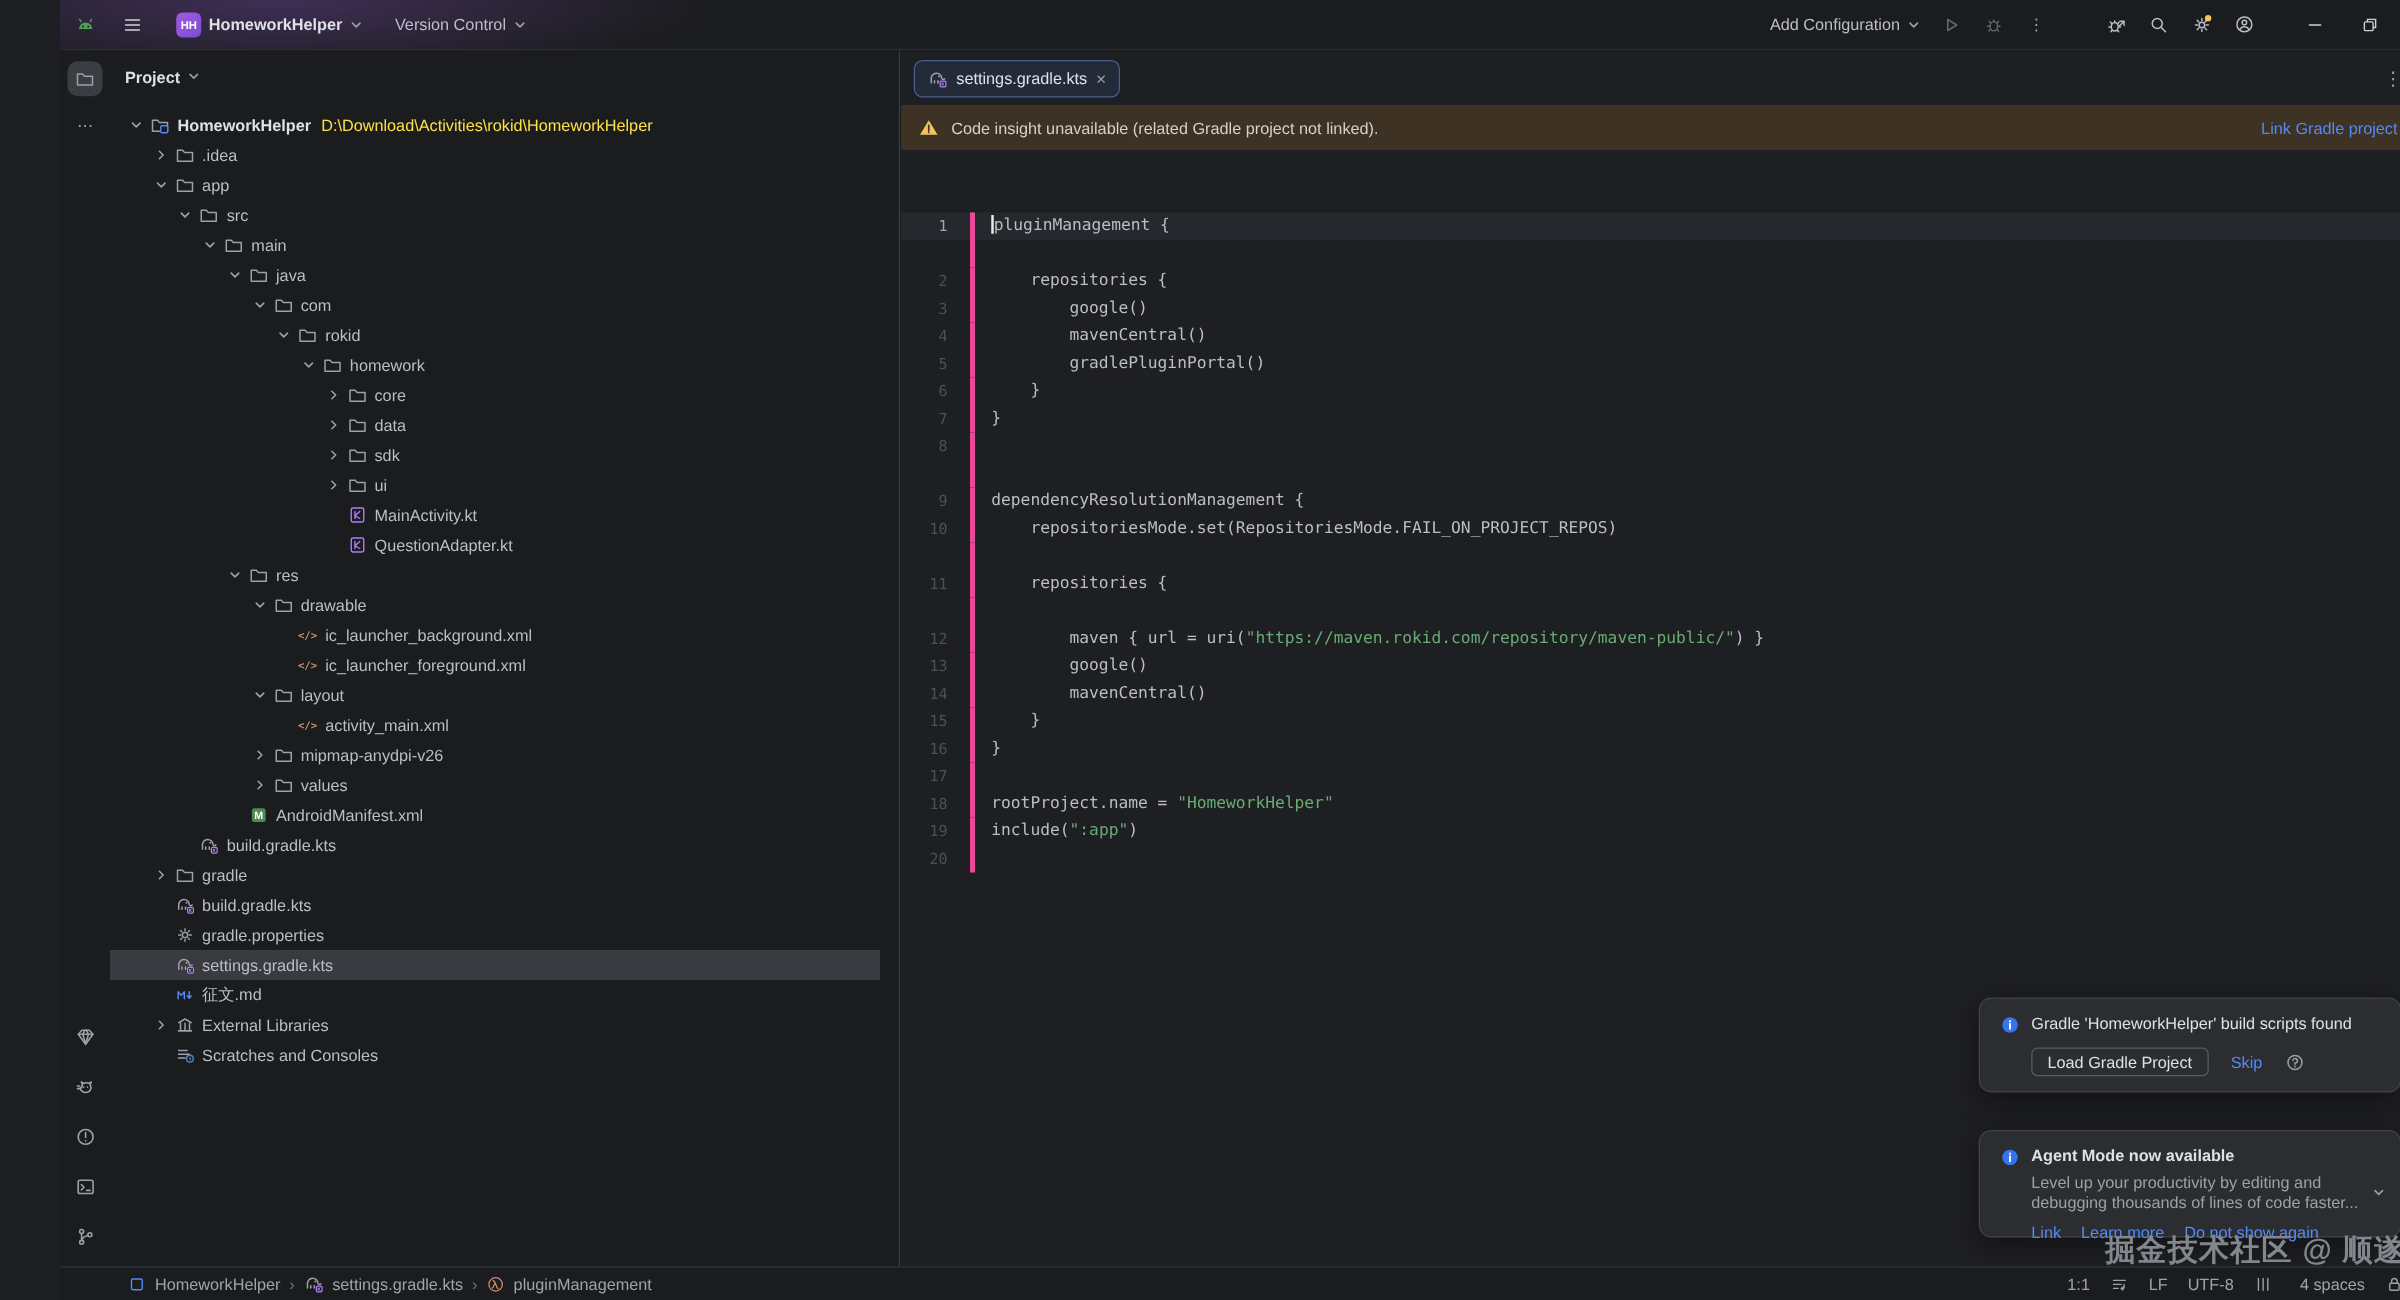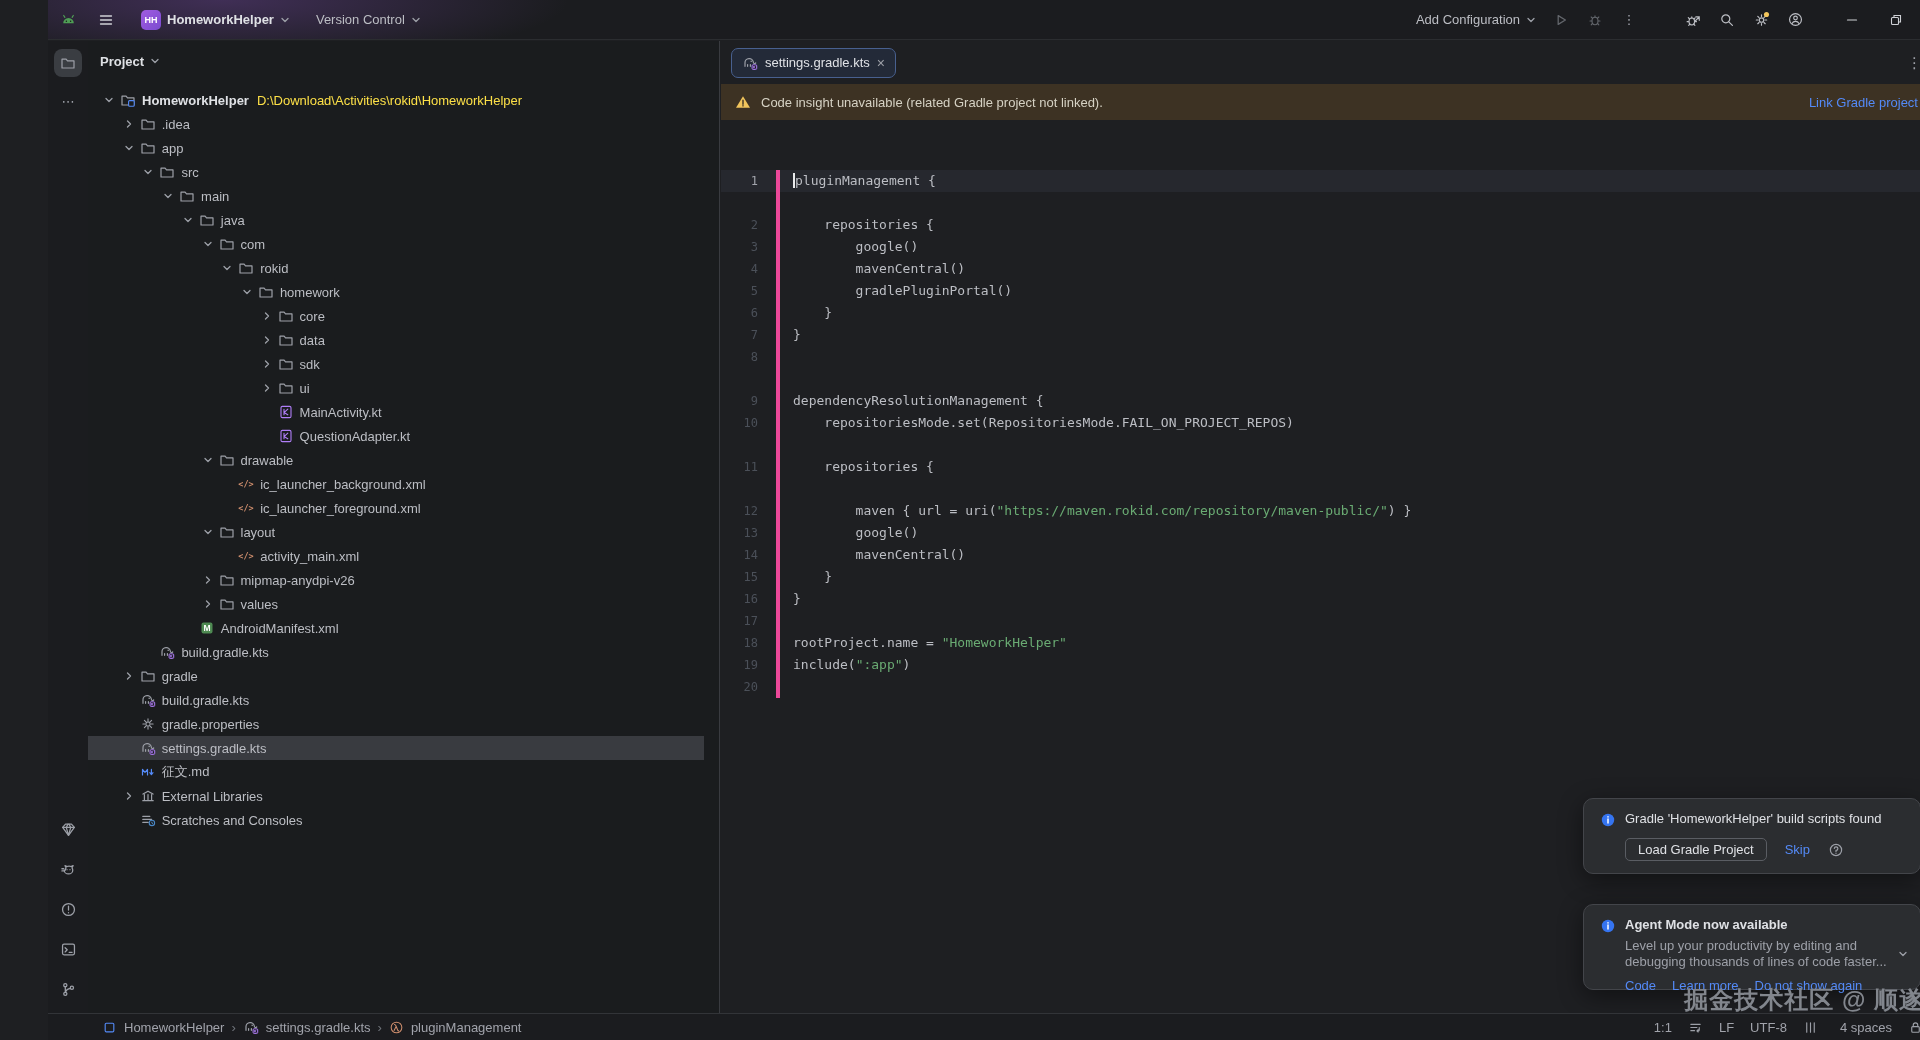--- a/index.html
+++ b/index.html
@@ -436,20 +436,33 @@
         <div class="trow" style="padding-left: 170.6px;">
           <span class="t-chev"></span>
           <span class="t-icon">
             <svg width="16" height="16" viewBox="0 0 16 16" fill="none" stroke="#b07ef8" stroke-width="1.1" stroke-linecap="round" stroke-linejoin="round">
               <rect x="3" y="2.4" width="10" height="11.2" rx="1.4"></rect>
               <path d="M6 5.2v5.6M9.8 5.2 6 8.6l3.8 2.2"></path>
             </svg>
           </span>
           <span class="t-label">QuestionAdapter.kt</span>
         </div>
+        <div class="trow" style="padding-left: 91.8px;">
+          <span class="t-chev">
+            <svg width="10" height="10" viewBox="0 0 10 10">
+              <path d="M2 3.5 5 6.5 8 3.5" fill="none" stroke="#9da0a8" stroke-width="1.3" stroke-linecap="round" stroke-linejoin="round"></path>
+            </svg>
+          </span>
+          <span class="t-icon">
+            <svg width="16" height="16" viewBox="0 0 16 16">
+              <path d="M2 4.2h4.1l1.4 1.7H14v7.1H2z" fill="none" stroke="#9da0a8" stroke-width="1.2" stroke-linecap="round" stroke-linejoin="round"></path>
+            </svg>
+          </span>
+          <span class="t-label">res</span>
+        </div>
         <div class="trow" style="padding-left: 111.5px;">
           <span class="t-chev">
             <svg width="10" height="10" viewBox="0 0 10 10">
               <path d="M2 3.5 5 6.5 8 3.5" fill="none" stroke="#9da0a8" stroke-width="1.3" stroke-linecap="round" stroke-linejoin="round"></path>
             </svg>
           </span>
           <span class="t-icon">
             <svg width="16" height="16" viewBox="0 0 16 16">
               <path d="M2 4.2h4.1l1.4 1.7H14v7.1H2z" fill="none" stroke="#9da0a8" stroke-width="1.2" stroke-linecap="round" stroke-linejoin="round"></path>
             </svg>
@@ -822,21 +835,21 @@
     <div class="n-body" style="margin-left:25px;">
       <div>Level up your productivity by editing and</div>
       <div>debugging thousands of lines of code faster...</div>
     </div>
     <span class="n-chevron">
         <svg width="10" height="10" viewBox="0 0 10 10">
           <path d="M2 3.5 5 6.5 8 3.5" fill="none" stroke="#9da0a8" stroke-width="1.3" stroke-linecap="round" stroke-linejoin="round"></path>
         </svg>
       </span>
     <div class="n-links">
-      <span class="n-link">Code</span>
+      <span class="n-link">Link</span>
       <span class="n-link">Learn more</span>
       <span class="n-link">Do not show again</span>
     </div>
   </div>
 
   <div class="watermark">掘金技术社区 @ 顺遂</div>
 
   <div class="statusbar">
     <div class="sb-left">
       <span class="sb-icon">

